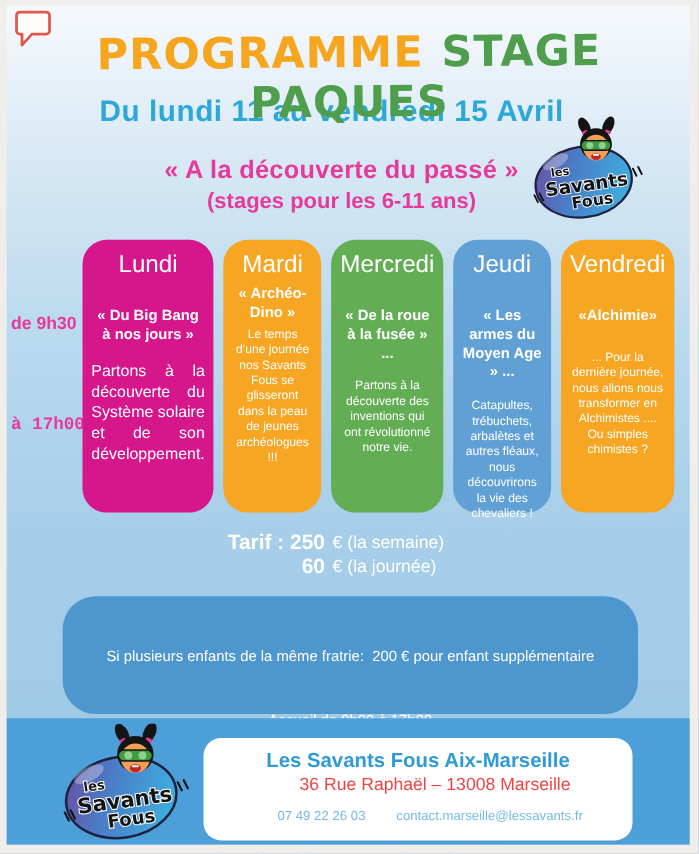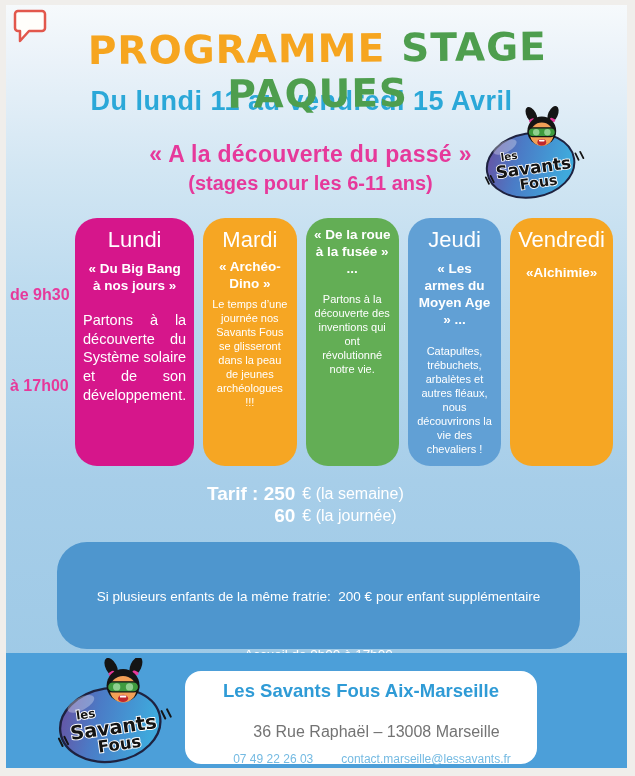--- a/index.html
+++ b/index.html
@@ -31,26 +31,26 @@
     color:#E6399B; font-weight:800; font-size:23px; letter-spacing:0.3px;
   }
   .subheading {
     position:absolute; top:172px; left:0; width:621px; text-align:center;
     color:#E6399B; font-weight:bold; font-size:20px;
   }
   .logo-top { position:absolute; left:481px; top:104px; width:104px; height:102px; z-index:6; }
   .logo-bottom { position:absolute; left:48px; top:658px; width:130px; height:110px; z-index:6; }
   .time-label { position:absolute; left:10px; color:#E6399B; font-weight:bold; font-size:16px; }
   .time-start { top:286px; }
-  .time-end { top:377px; }
+  .time-end { top:377px;font-family:Liberation Mono, monospace; }
   
   .days { position:absolute; left:75px; top:218px; width:538px; height:248px; display:flex; gap:9px; }
   .day-col { flex:1; border-radius:22px; color:#fff; padding:9px 8px; text-align:center; }
   .col-lundi { flex:1.22; }
-  .day-name { font-size:22px; font-weight:normal; margin-bottom:8px; }
+  .day-name { font-size:22px; font-weight:normal; margin-bottom:26px; }
   .day-title { font-size:13.5px; font-weight:bold; line-height:1.25; }
   .day-ellipsis { font-size:13.5px; font-weight:bold; line-height:1.2; }
   .day-body { font-size:11px; line-height:1.28; margin-top:4px; }
   .col-lundi .day-title { margin-bottom:16px; }
   .col-lundi .day-body { text-align:justify; font-size:14.5px; line-height:1.3; }
   .col-mardi .day-name { margin-bottom:6px; }
   .col-mercredi .day-body { margin-top:15px; }
   .col-jeudi .day-body { margin-top:15px; }
   .col-vendredi .day-title { margin-top:12px; }
   .col-vendredi .day-body { margin-top:22px; }
@@ -63,25 +63,25 @@
   .tarif-rest { font-size:16px; align-self:center; }
   
   .info-box {
     position:absolute; left:57px; top:542px; width:523px; height:107px;
     border-radius:30px; color:#fff; text-align:center;
     padding:7px 8px; font-size:13.5px; line-height:19.2px; white-space:pre-wrap;
   }
   
   .footer-band { position:absolute; left:0; right:0; top:653px; height:115px; }
   .footer-card {
-    position:absolute; left:185px; top:671px; width:352px; height:93px;
+    position:absolute; left:185px; top:671px; width:390px; height:93px;
     background:#fff; border-radius:16px; text-align:center; z-index:5;
   }
   .org-name { margin-top:9px; color:#2F9BD6; font-weight:bold; font-size:18.5px; }
-  .org-address { margin-top:21px; color:#737373; font-size:16px;padding-left:31px; }
+  .org-address { margin-top:3px; color:#ef4444; font-size:16px;padding-left:31px; }
   .org-contact { margin-top:11px; color:#74BAE2; font-size:12px;padding-left:22px; }
   .org-contact .phone { margin-right:28px; }
 </style>
 </head>
 <body>
 
 <div class="page">
 
   <svg class="bubble" viewBox="0 0 36 38">
     <path d="M5 3 h24 a3 3 0 0 1 3 3 v14 a3 3 0 0 1 -3 3 h-13 L7 33 V23 H5 a3 3 0 0 1 -3 -3 V6 a3 3 0 0 1 3 -3 Z" fill="#FFFEFB" stroke="#E2574C" stroke-width="2.5" stroke-linejoin="round"></path>
@@ -137,32 +137,34 @@
       <div class="day-name">Lundi</div>
       <div class="day-title">« Du Big Bang à nos jours »</div>
       <div class="day-body">Partons à la découverte du Système solaire et de son développement.</div>
     </div>
     <div class="day-col col-mardi" style="background: rgb(246, 166, 35);">
       <div class="day-name">Mardi</div>
       <div class="day-title">« Archéo-Dino »</div>
       <div class="day-body">Le temps d’une journée nos Savants Fous se glisseront dans la peau de jeunes archéologues !!!</div>
     </div>
     <div class="day-col col-mercredi" style="background: rgb(99, 174, 85);">
+      <div class="day-name">Mercredi</div>
       <div class="day-title">« De la roue à la fusée »</div>
       <div class="day-ellipsis">...</div>
       <div class="day-body">Partons à la découverte des inventions qui ont révolutionné notre vie.</div>
     </div>
     <div class="day-col col-jeudi" style="background: rgb(97, 160, 213);">
       <div class="day-name">Jeudi</div>
       <div class="day-title">« Les armes du Moyen Age » ...</div>
       <div class="day-body">Catapultes, trébuchets, arbalètes et autres fléaux, nous découvrirons la vie des chevaliers !</div>
     </div>
     <div class="day-col col-vendredi" style="background: rgb(246, 166, 35);">
       <div class="day-name">Vendredi</div>
       <div class="day-title">«Alchimie»</div>
+      <div class="day-body">... Pour la dernière journée, nous allons nous transformer en Alchimistes .... Ou simples chimistes ?</div>
     </div>
   </div>
 
   <div class="tarif">
     <span class="tarif-bold">Tarif : 250</span>
     <span class="tarif-rest">€ (la semaine)</span>
     <span class="tarif-bold">60</span>
     <span class="tarif-rest">€ (la journée)</span>
   </div>
 

